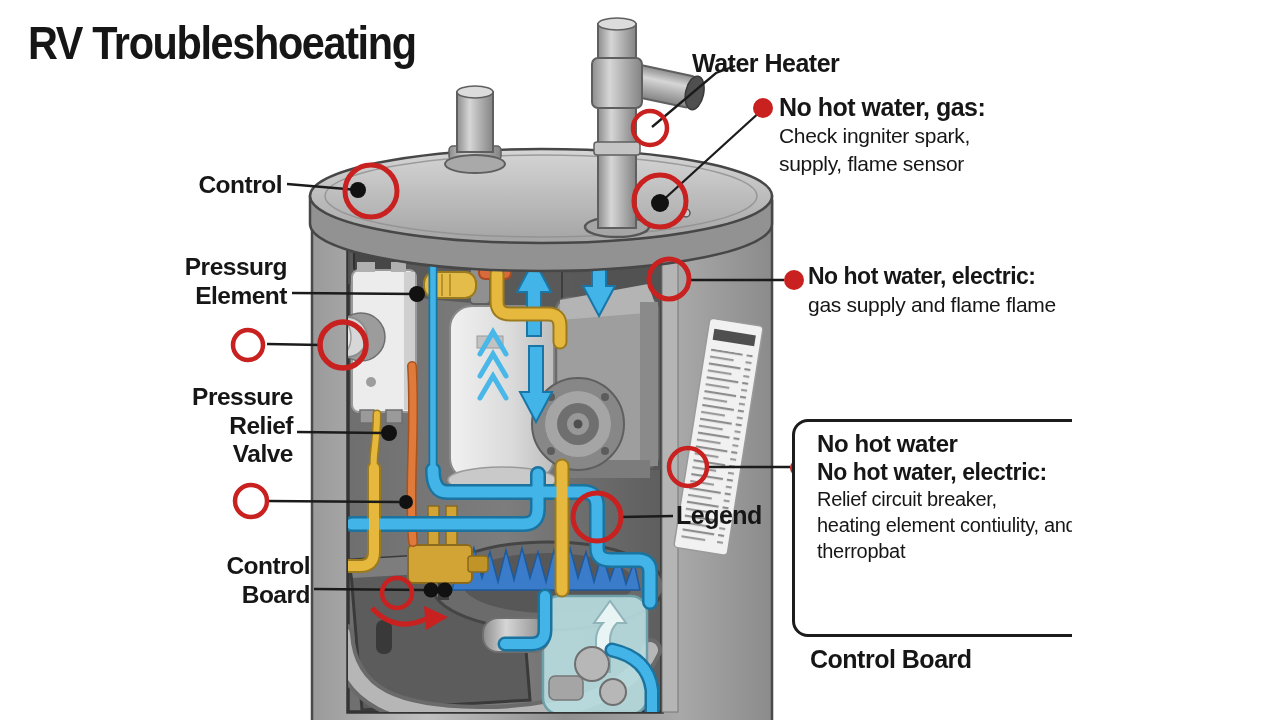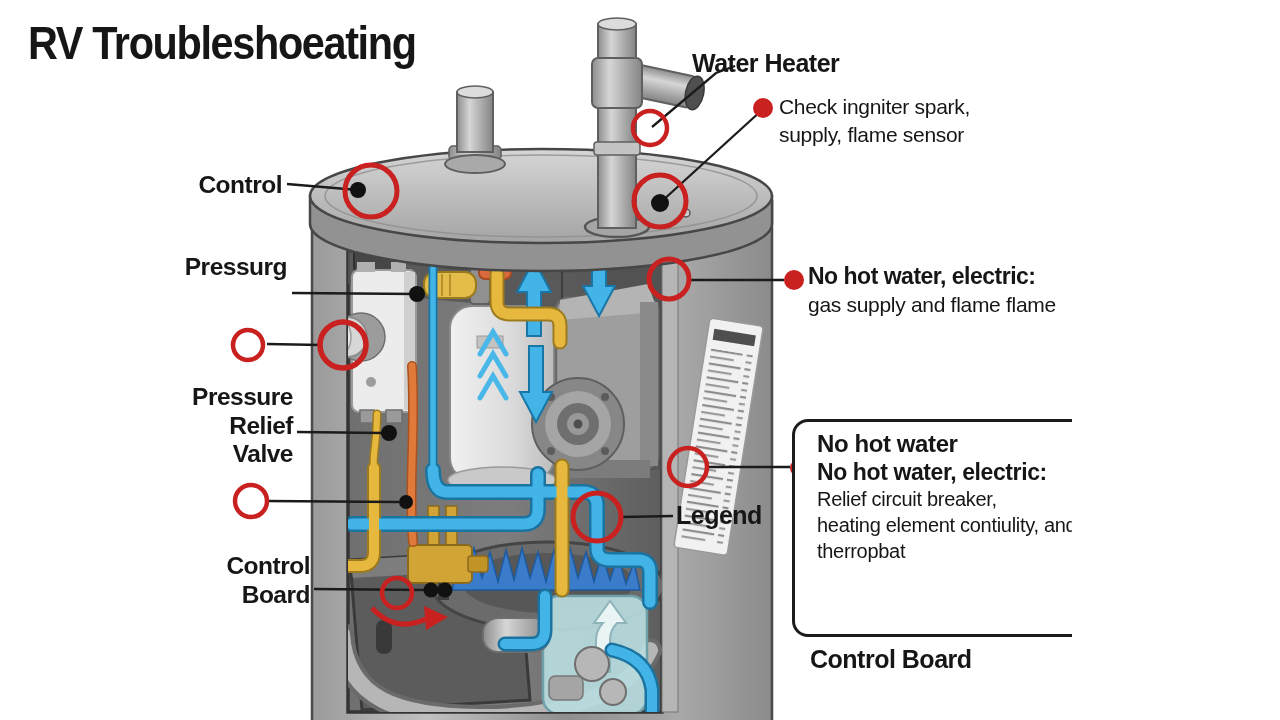--- a/index.html
+++ b/index.html
@@ -297,36 +297,38 @@
   </g>
   <path d="M1106,487 L1106,630" stroke="#2a2a2a" stroke-width="3"></path>
 </svg>
 
 <div class="lbl title" style="left:28px;top:16px;">RV Troubleshoeating</div>
 
 <div class="lbl left-lbl" style="left:132px;top:170px;width:150px;">Control</div>
 
 <div class="lbl left-lbl" style="left:127px;top:252px;width:160px;">
   <div>Pressurg</div>
+  <div>Element</div>
 </div>
 
 <div class="lbl left-lbl" style="left:133px;top:383px;width:160px;line-height:28.5px;">
   <div>Pressure</div>
   <div>Relief</div>
   <div>Valve</div>
 </div>
 
 <div class="lbl left-lbl" style="left:150px;top:551px;width:160px;">
   <div>Control</div>
   <div>Board</div>
 </div>
 
 <div class="lbl b" style="left:692px;top:49px;font-size:25px;letter-spacing:-0.5px;">Water Heater</div>
 
 <div class="lbl" style="left:779px;top:93px;">
+  <div class="callout-title">No hot water, gas:</div>
   <div class="callout-line">Check ingniter spark,</div>
   <div class="callout-line">supply, flame sensor</div>
 </div>
 
 <div class="lbl" style="left:808px;top:262px;">
   <div class="callout-title" style="font-size:23px;">No hot water, electric:</div>
   <div class="callout-line">gas supply and flame flame</div>
 </div>
 
 <div class="box">

